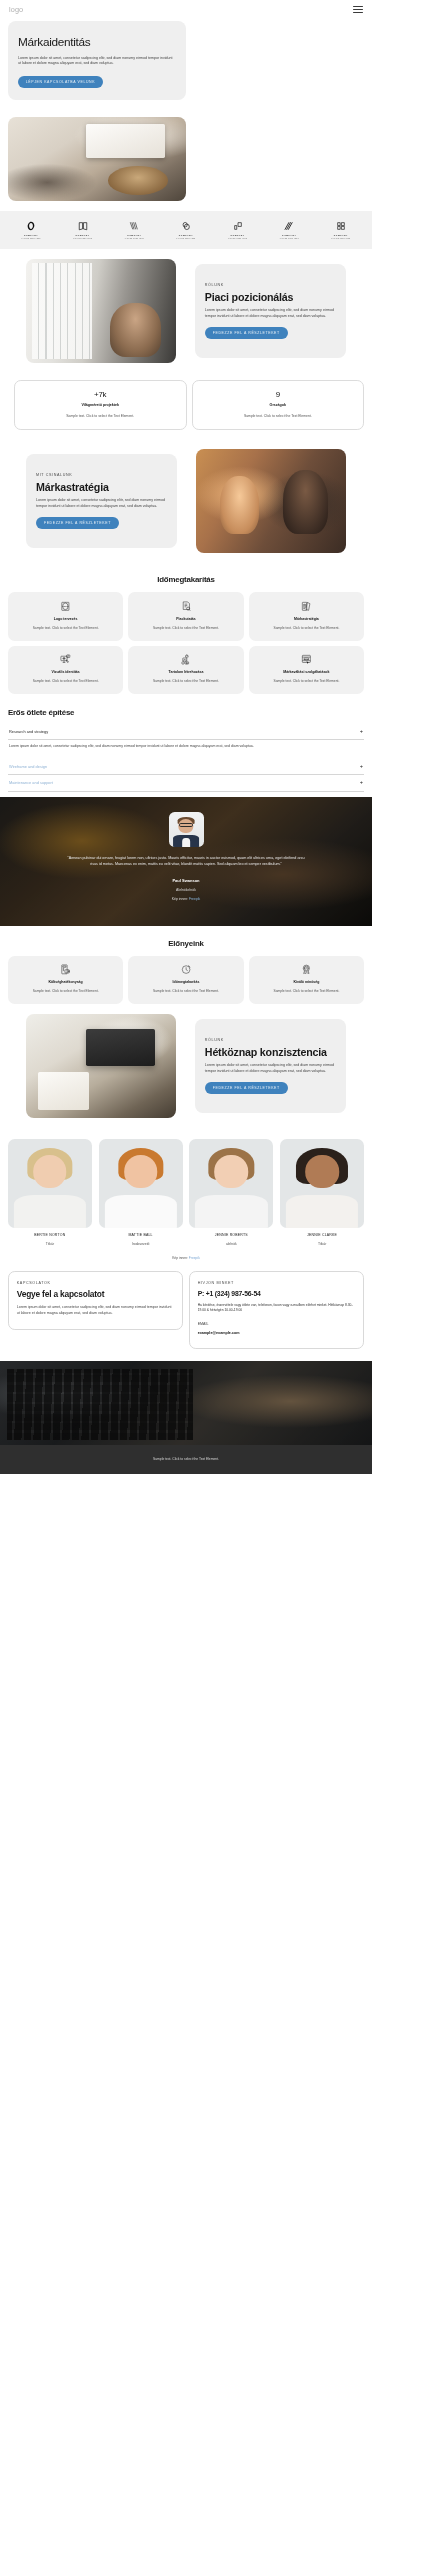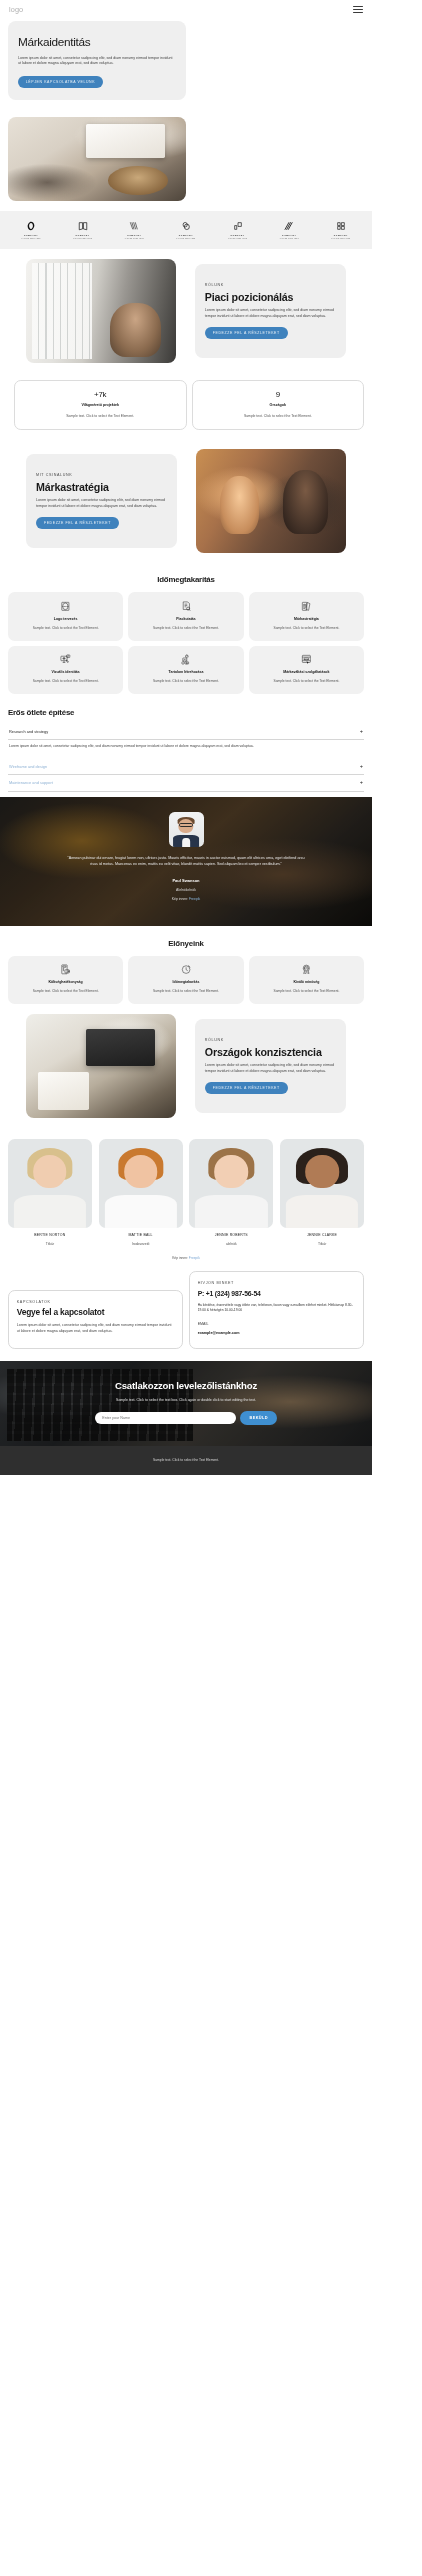--- a/index.html
+++ b/index.html
@@ -175,21 +175,21 @@
   .member .pic .hr { position:absolute; left:50%; top:10%; transform:translateX(-50%);
      width:54%; height:36%; border-radius:50% 50% 22% 22%; }
   .member .pic .bd { position:absolute; left:50%; bottom:0; transform:translateX(-50%);
      width:86%; height:38%; border-radius:28% 28% 0 0; background:#eceef0; }
   .member .nm { font-size:3.5px; letter-spacing:0.2px; margin-top:5px; color:#222; }
   .member .rl { font-size:3.4px; color:#555; margin-top:4.5px; }
   .credit-center { text-align:center; font-size:3.3px; color:#555; padding:6.8px 0 2.3px; }
   .credit-center a { color:#7fa9d4; text-decoration:none; }
 
   
-  .contact { display:flex; gap:5.6px; padding:9px 7.9px 12.4px; align-items:flex-end; }
+  .contact { display:flex; gap:5.6px; padding:9px 7.9px 12.4px; align-items:flex-start; }
   .cbox { flex:1; border:0.6px solid #d9d9d9; border-radius:6.8px; padding:9px 7.9px 12.4px; }
   .cbox .eyebrow { margin-bottom:4.5px; }
   .cbox h3 { font-size:8.4px; font-weight:bold; line-height:1.14; letter-spacing:-0.2px; }
   .cbox p.body-sm { margin-top:5.6px; }
   .phone { font-size:6.8px; font-weight:bold; letter-spacing:-0.2px; margin-bottom:5.6px; }
   .chours { font-size:3.3px; line-height:1.7; color:#333; }
   .clabel { font-size:3.6px; color:#444; margin-top:8.4px; }
   .cemail { font-size:3.7px; font-weight:bold; margin-top:5px; color:#111; }
 
   
@@ -523,21 +523,21 @@
       </div>
     </div>
   </div>
 
   <div class="split">
     <div class="img">
         <div class="ph ph-laptop"></div>
       </div>
     <div class="txt">
       <div class="eyebrow">RÓLUNK</div>
-      <div class="h-big">Országok konzisztencia</div>
+      <div class="h-big">Hétköznap konzisztencia</div>
       <p class="body-sm">Lorem ipsum dolor sit amet, consetetur sadipscing elitr, sed diam nonumy eirmod tempor invidunt ut labore et dolore magna aliquyam erat, sed diam voluptua.</p>
       <div><button class="btn-blue">FEDEZZE FEL A RÉSZLETEKET</button></div>
     </div>
   </div>
 
   <div>
     <div class="team">
       <div class="member">
         <div class="pic">
           <div class="hr" style="background:#d8c08c"></div>
@@ -590,28 +590,20 @@
       <div class="eyebrow">HÍVJON MINKET</div>
       <div class="phone">P: +1 (324) 987-56-54</div>
       <div class="chours">Ha kérdése, észrevétele vagy ötlete van, telefonon, faxon vagy e-mailben elérhet minket. Hétköznap 8.30-19.00 &amp; hétvégén 10.00-19.00</div>
       <div class="clabel">EMAIL</div>
       <div class="cemail">example@example.com</div>
     </div>
   </div>
 
   <div class="news">
     <div class="bg"></div>
-    <div class="inner">
-      <h2>Csatlakozzon levelezőlistánkhoz</h2>
-      <p>Sample text. Click to select the text box. Click again or double click to start editing the text.</p>
-      <div class="newsform">
-        <input type="text" placeholder="Enter your Name" style="">
-        <button>BEKÜLD</button>
-      </div>
-    </div>
   </div>
 
   <div class="footer">
     <div class="ft">Sample text. Click to select the Text Element.</div>
   </div>
 
 </div>
 
 
 </body></html>

